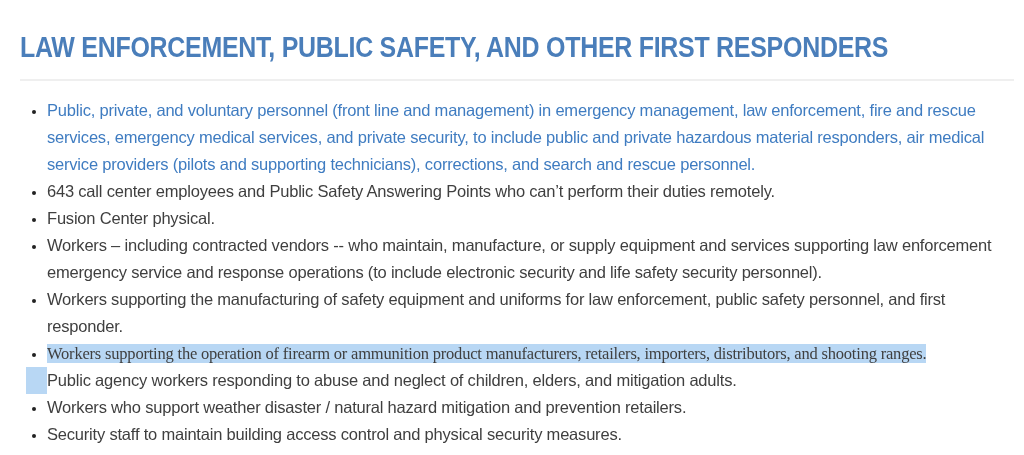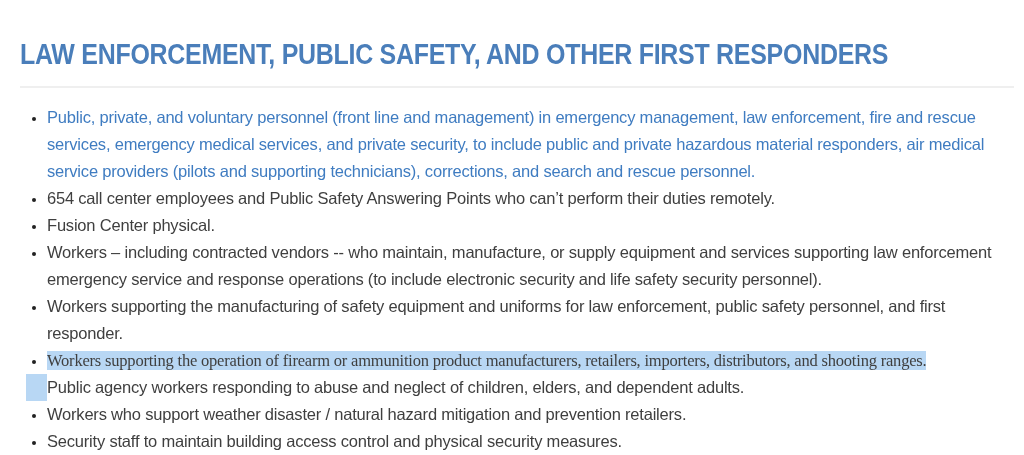--- a/index.html
+++ b/index.html
@@ -15,21 +15,21 @@
   }
   .page {
     padding: 0 10px 0 20px;
     box-sizing: border-box;
     width: 1024px;
   }
   .section-header {
     display: flex;
     align-items: center;
     justify-content: space-between;
-    padding-top: 31px;
+    padding-top: 24px;
     height: 46px;
   }
   .section-title {
     margin: 0;
     font-size: 29px;
     font-weight: bold;
     color: var(--heading-blue, #4a7eba);
     letter-spacing: -0.3px;
     white-space: nowrap;
     transform: scaleX(0.86);
@@ -83,22 +83,22 @@
 <body>
 
 <div class="page">
   <div class="section-header">
     <h2 class="section-title">LAW ENFORCEMENT, PUBLIC SAFETY, AND OTHER FIRST RESPONDERS</h2>
 
   </div>
   <hr class="section-divider">
   <ul class="bullet-list">
       <li><span class="link">Public, private, and voluntary personnel (front line and management) in emergency management, law enforcement, fire and rescue services, emergency medical services, and private security, to include public and private hazardous material responders, air medical service providers (pilots and supporting technicians), corrections, and search and rescue personnel.</span></li>
-      <li><span>654 call center employees and Public Safety Answering Points who can’t perform their duties remotely.</span></li>
+      <li><span>643 call center employees and Public Safety Answering Points who can’t perform their duties remotely.</span></li>
       <li><span>Fusion Center physical.</span></li>
       <li><span>Workers – including contracted vendors -- who maintain, manufacture, or supply equipment and services supporting law enforcement emergency service and response operations (to include electronic security and life safety security personnel).</span></li>
       <li><span>Workers supporting the manufacturing of safety equipment and uniforms for law enforcement, public safety personnel, and first responder.</span></li>
       <li class="highlighted"><span class="hl">Workers supporting the operation of firearm or ammunition product manufacturers, retailers, importers, distributors, and shooting ranges.</span></li>
-      <li><span>Public agency workers responding to abuse and neglect of children, elders, and dependent adults.</span></li>
+      <li><span>Public agency workers responding to abuse and neglect of children, elders, and mitigation adults.</span></li>
       <li><span>Workers who support weather disaster / natural hazard mitigation and prevention retailers.</span></li>
       <li><span>Security staff to maintain building access control and physical security measures.</span></li>
     </ul>
 </div>
 
 </body></html>

